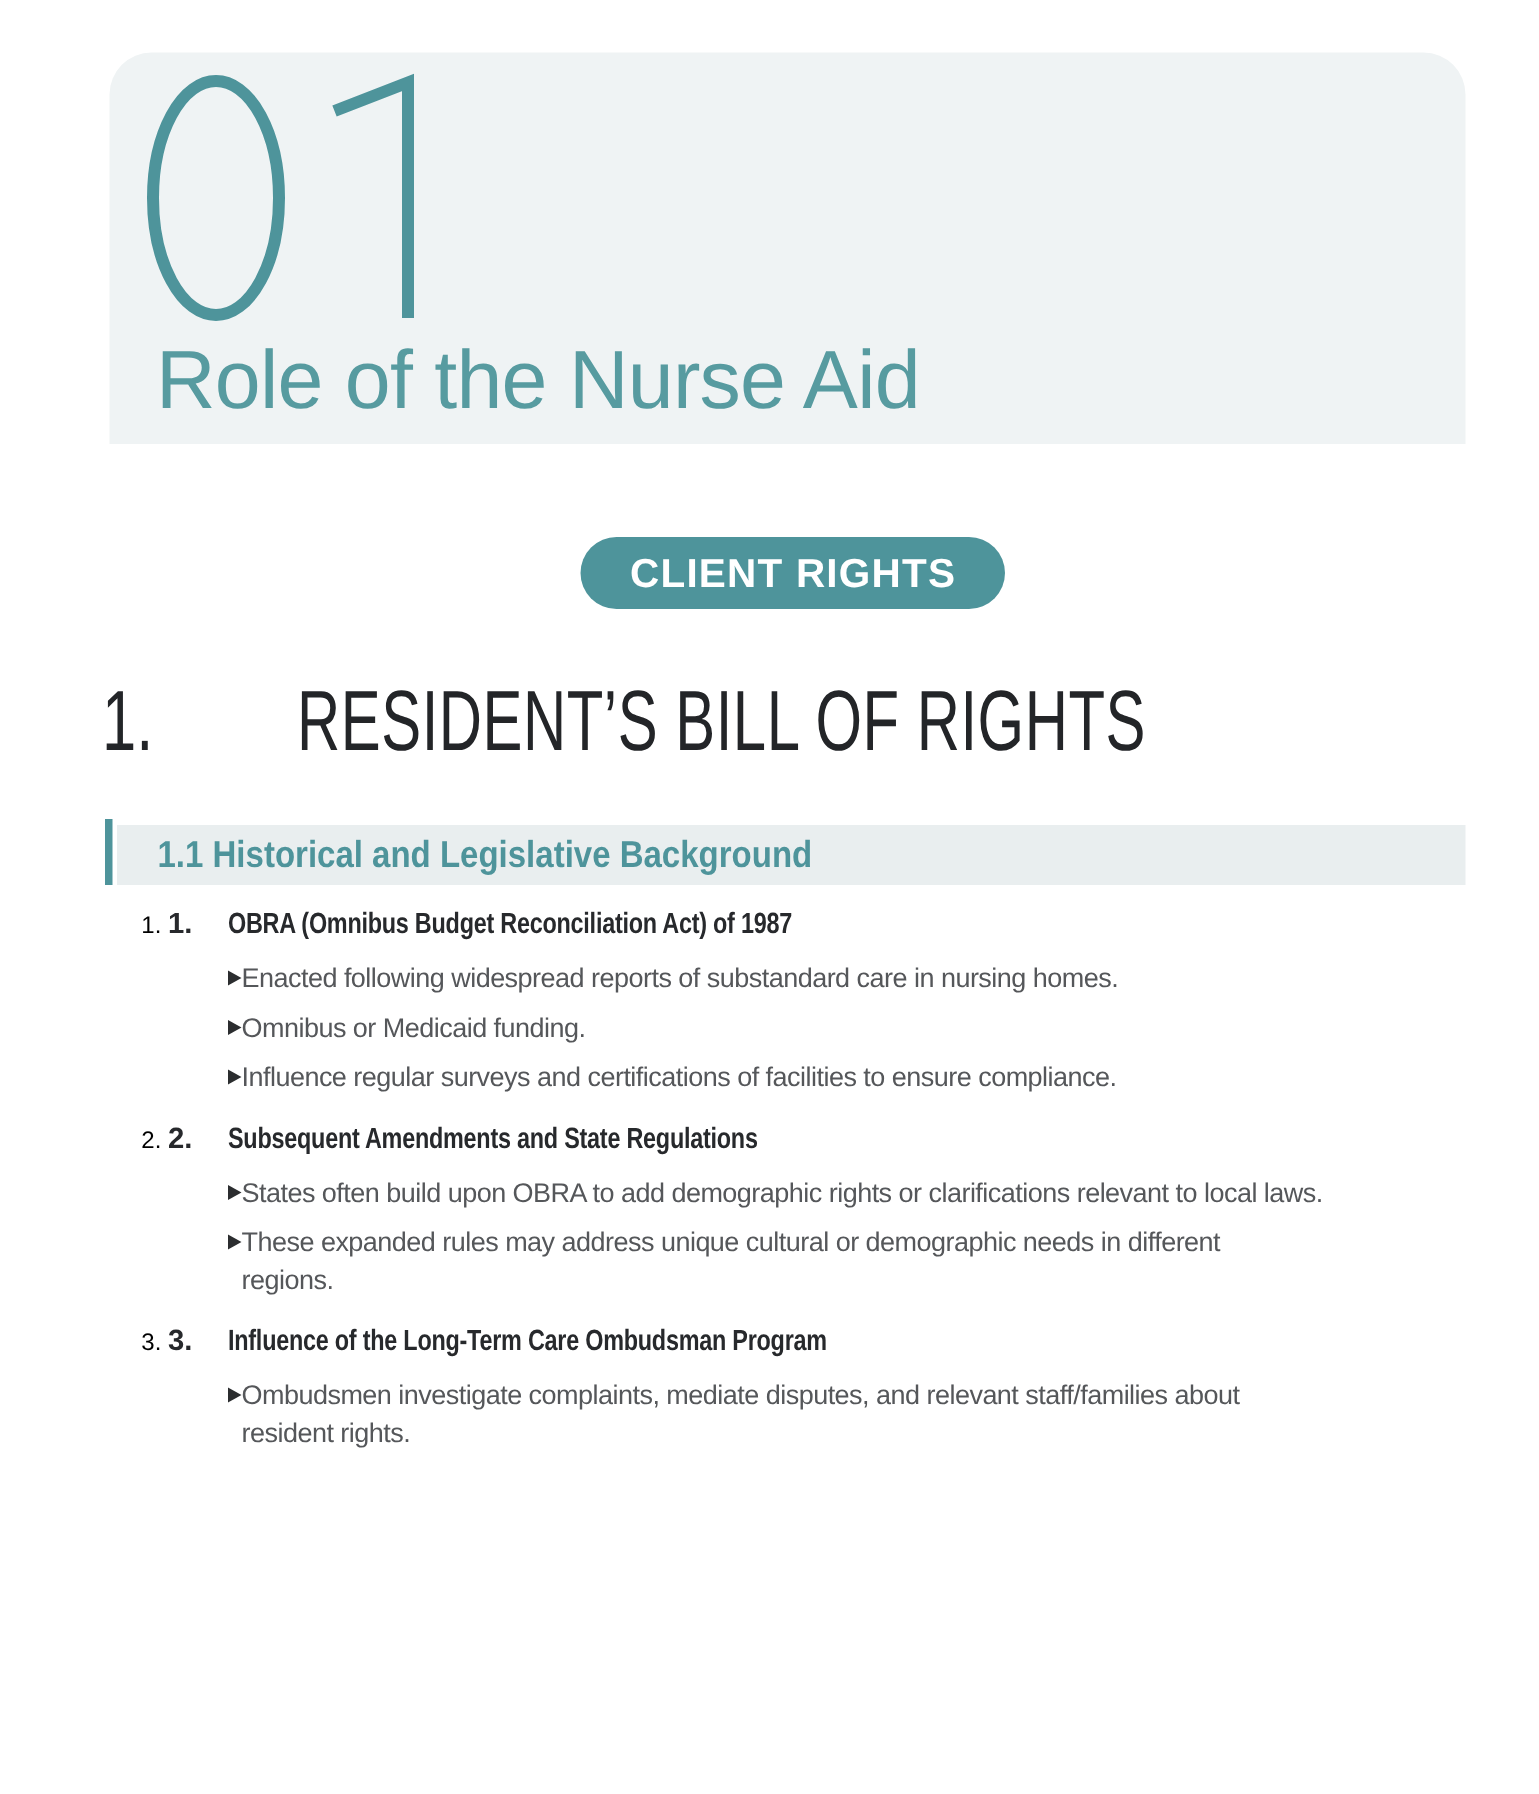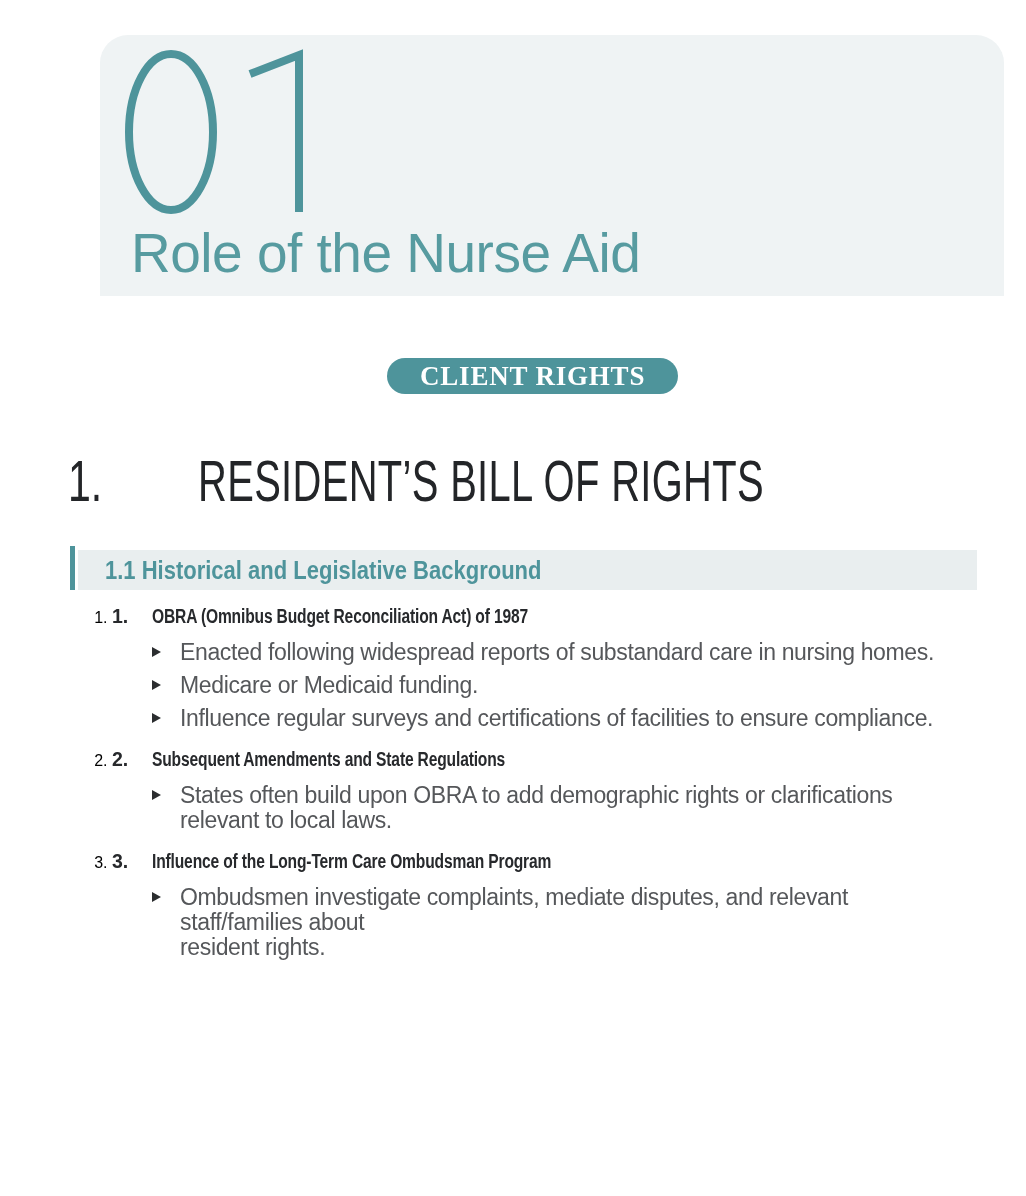--- a/index.html
+++ b/index.html
@@ -14,34 +14,34 @@
   html,body{background:#ffffff;}
   body{
     width:1026px;height:1196px;position:relative;overflow:hidden;
     font-family:"Liberation Sans", sans-serif;
   }
   .sr-only{position:absolute;width:1px;height:1px;overflow:hidden;clip:rect(0 0 0 0);white-space:nowrap;}
 
   
   .chapter-header{
     position:absolute;left:73px;top:35px;width:904px;height:261px;
-    background:var(--header-bg);border-radius:28px 28px 0 0;margin-left:27px;
+    background:var(--header-bg);border-radius:28px 28px 0 0;
   }
   .chapter-number-art{position:absolute;left:24px;top:13px;width:192px;height:168px;}
   .chapter-title{
     position:absolute;left:31px;top:186px;
     font-size:55px;font-weight:400;color:var(--teal-light);
     letter-spacing:-0.5px;white-space:nowrap;
   }
 
   
   .badge{
-    position:absolute;left:387px;top:358px;height:36px;
+    position:absolute;left:387px;top:358px;height:48px;
     background:var(--teal);border-radius:27px;
-    display:flex;align-items:center;padding:0 33px;font-family:Liberation Serif, serif;
+    display:flex;align-items:center;padding:0 33px;
   }
   .badge span{
     color:#ffffff;font-size:27px;font-weight:700;letter-spacing:0.8px;white-space:nowrap;
   }
 
   
   .section-heading{
     position:absolute;left:68px;top:448px;display:flex;align-items:flex-start;
     color:#232528;font-weight:400;white-space:nowrap;
   }
@@ -82,21 +82,21 @@
   }
   .bullets{margin-left:40px;}
   .bullet{display:flex;margin-top:8px;}
   .tri{
     flex:0 0 9px;width:0;height:0;margin-top:7px;
     border-left:9px solid #2B2D2F;
     border-top:5.5px solid transparent;
     border-bottom:5.5px solid transparent;
   }
   .bullet-text{
-    margin-left:19px;font-size:23px;color:var(--body-text);
+    font-size:18px;color:var(--body-text);
     line-height:25px;letter-spacing:-0.35px;
   }
 </style>
 </head>
 <body>
 
 <div>
 
   <header class="chapter-header">
     <span class="sr-only">01</span>
@@ -133,21 +133,21 @@
       <div class="bullets">
         <div class="bullet">
           <span class="tri"></span>
           <div class="bullet-text">
             <div>Enacted following widespread reports of substandard care in nursing homes.</div>
           </div>
         </div>
         <div class="bullet">
           <span class="tri"></span>
           <div class="bullet-text">
-            <div>Medicare or Medicaid funding.</div>
+            <div>Omnibus or Medicaid funding.</div>
           </div>
         </div>
         <div class="bullet">
           <span class="tri"></span>
           <div class="bullet-text">
             <div>Influence regular surveys and certifications of facilities to ensure compliance.</div>
           </div>
         </div>
       </div>
     </li>
@@ -155,20 +155,27 @@
     <li class="item">
       <div class="item-head">
         <span class="item-num">2.</span>
         <span class="item-heading">Subsequent Amendments and State Regulations</span>
       </div>
       <div class="bullets">
         <div class="bullet">
           <span class="tri"></span>
           <div class="bullet-text">
             <div>States often build upon OBRA to add demographic rights or clarifications relevant to local laws.</div>
+          </div>
+        </div>
+        <div class="bullet">
+          <span class="tri"></span>
+          <div class="bullet-text">
+            <div>These expanded rules may address unique cultural or demographic needs in different</div>
+            <div>regions.</div>
           </div>
         </div>
       </div>
     </li>
 
     <li class="item">
       <div class="item-head">
         <span class="item-num">3.</span>
         <span class="item-heading">Influence of the Long-Term Care Ombudsman Program</span>
       </div>

